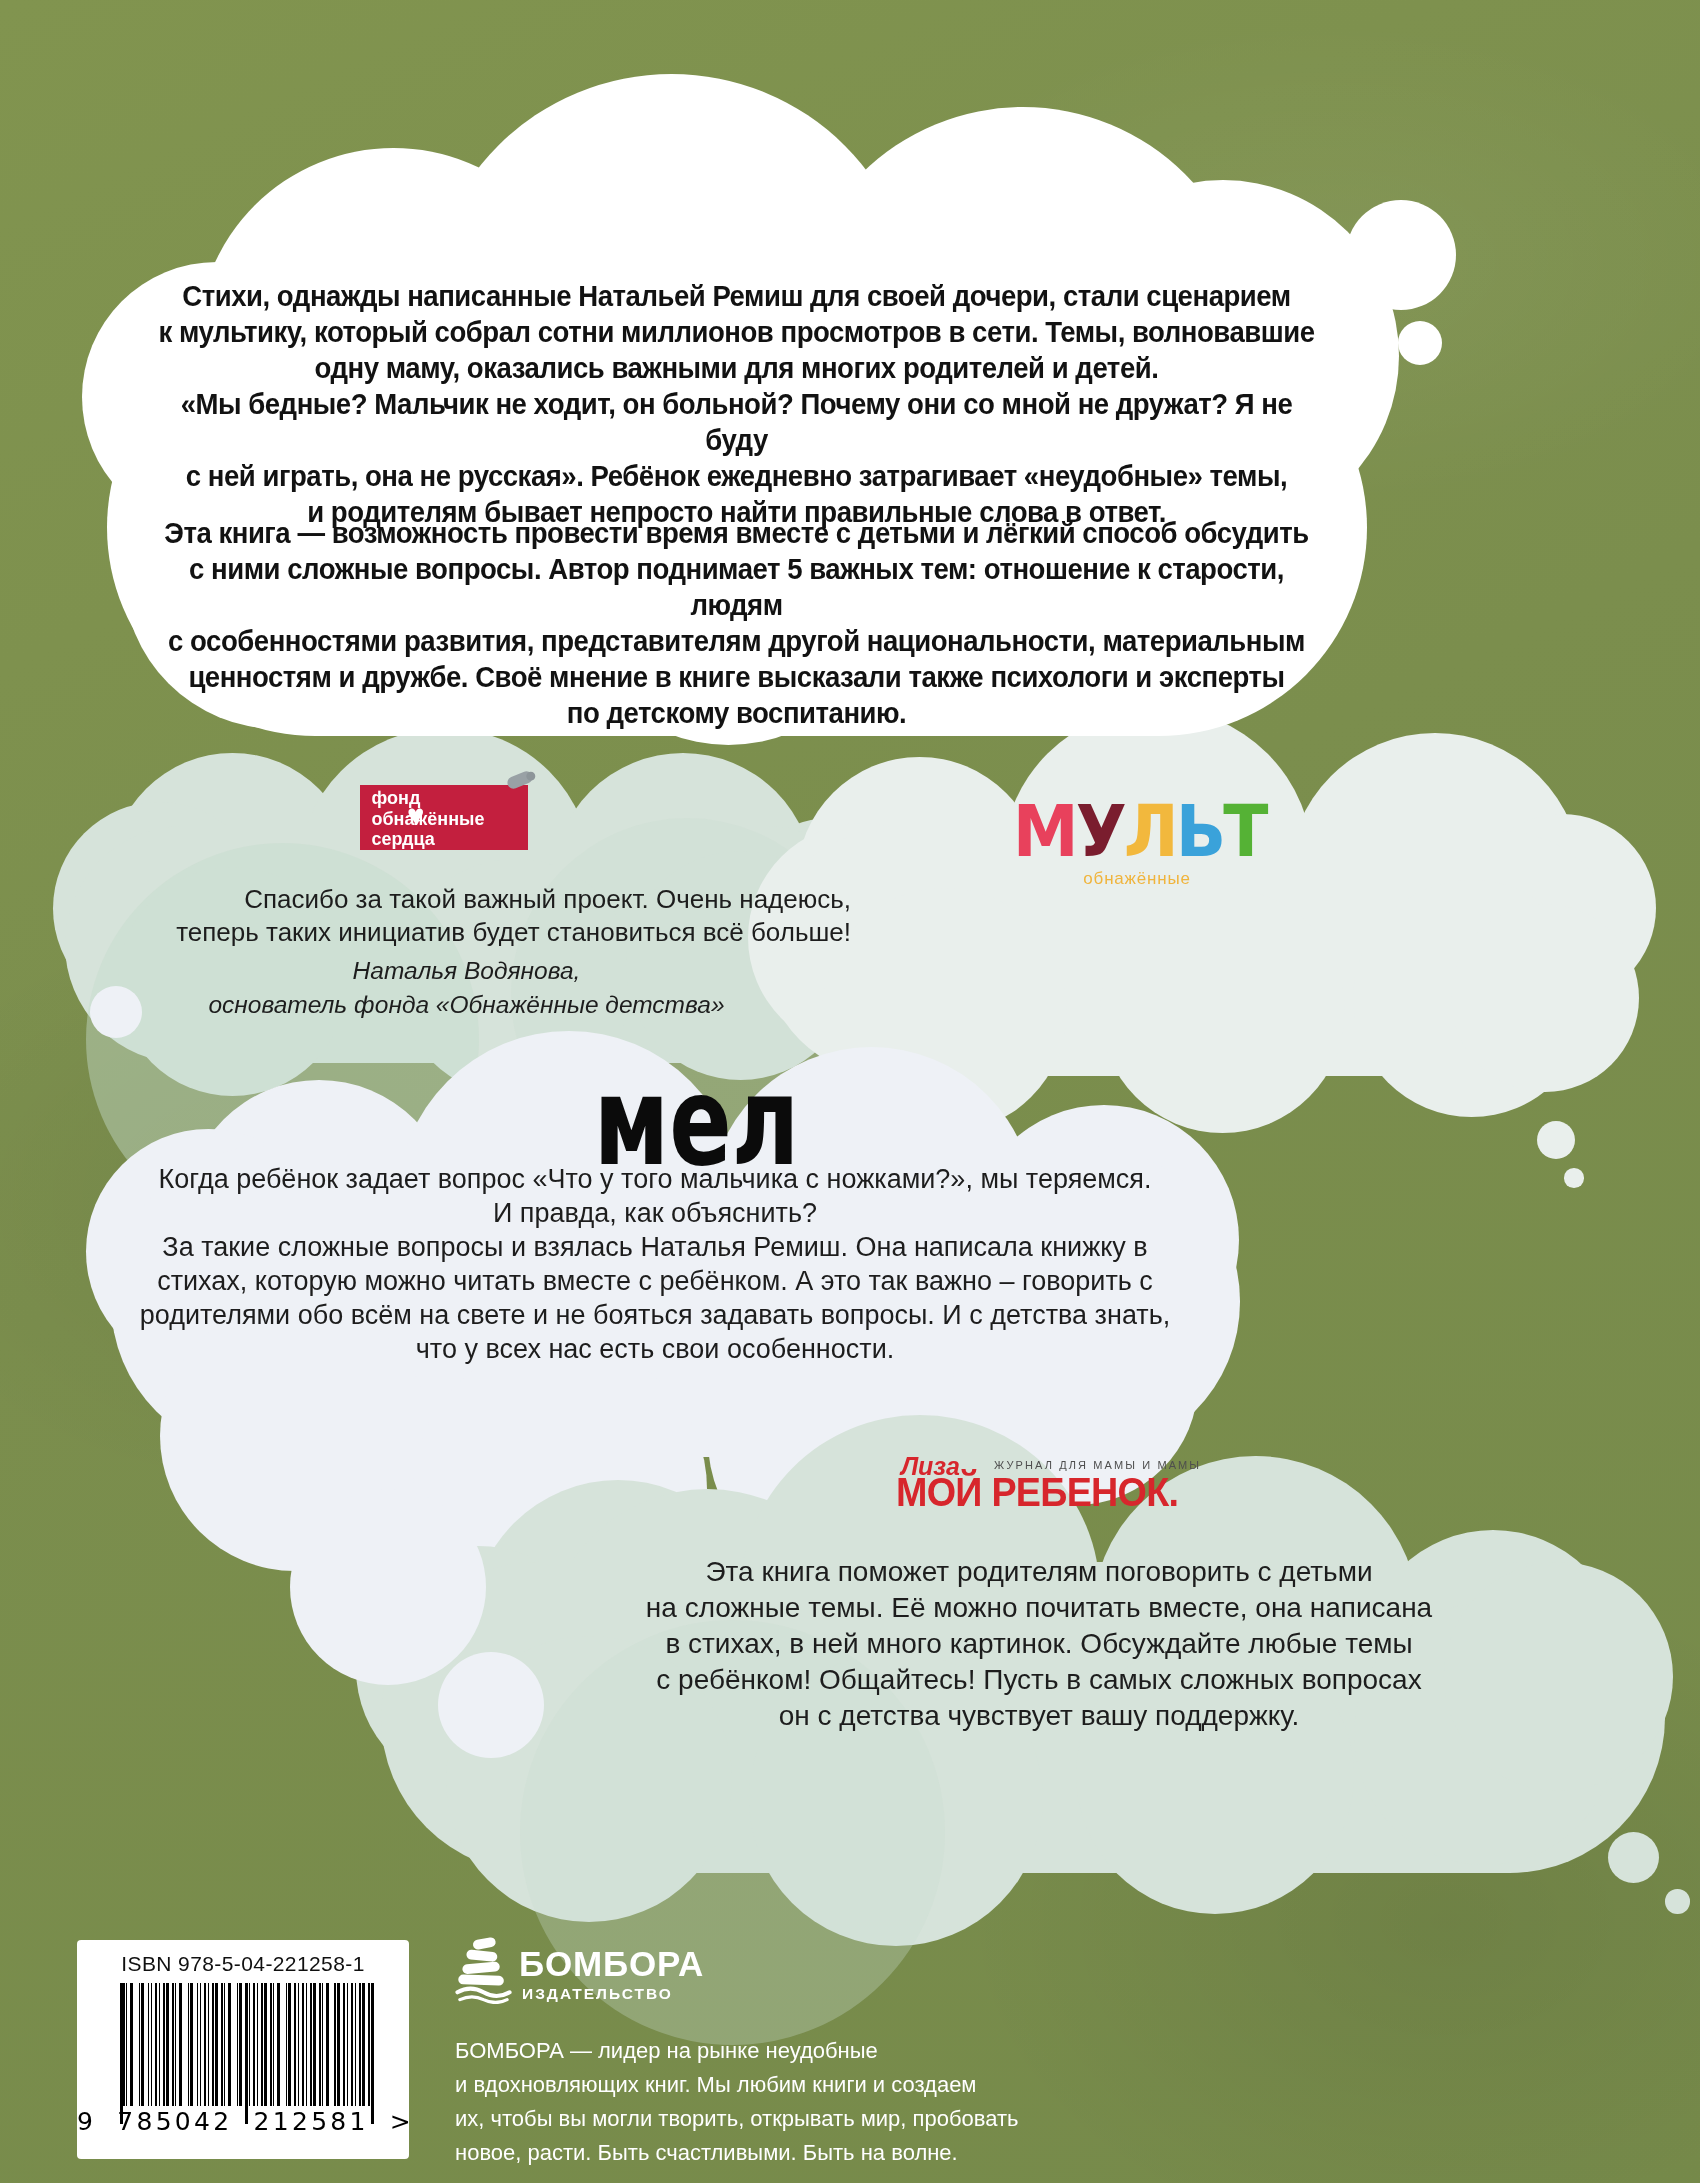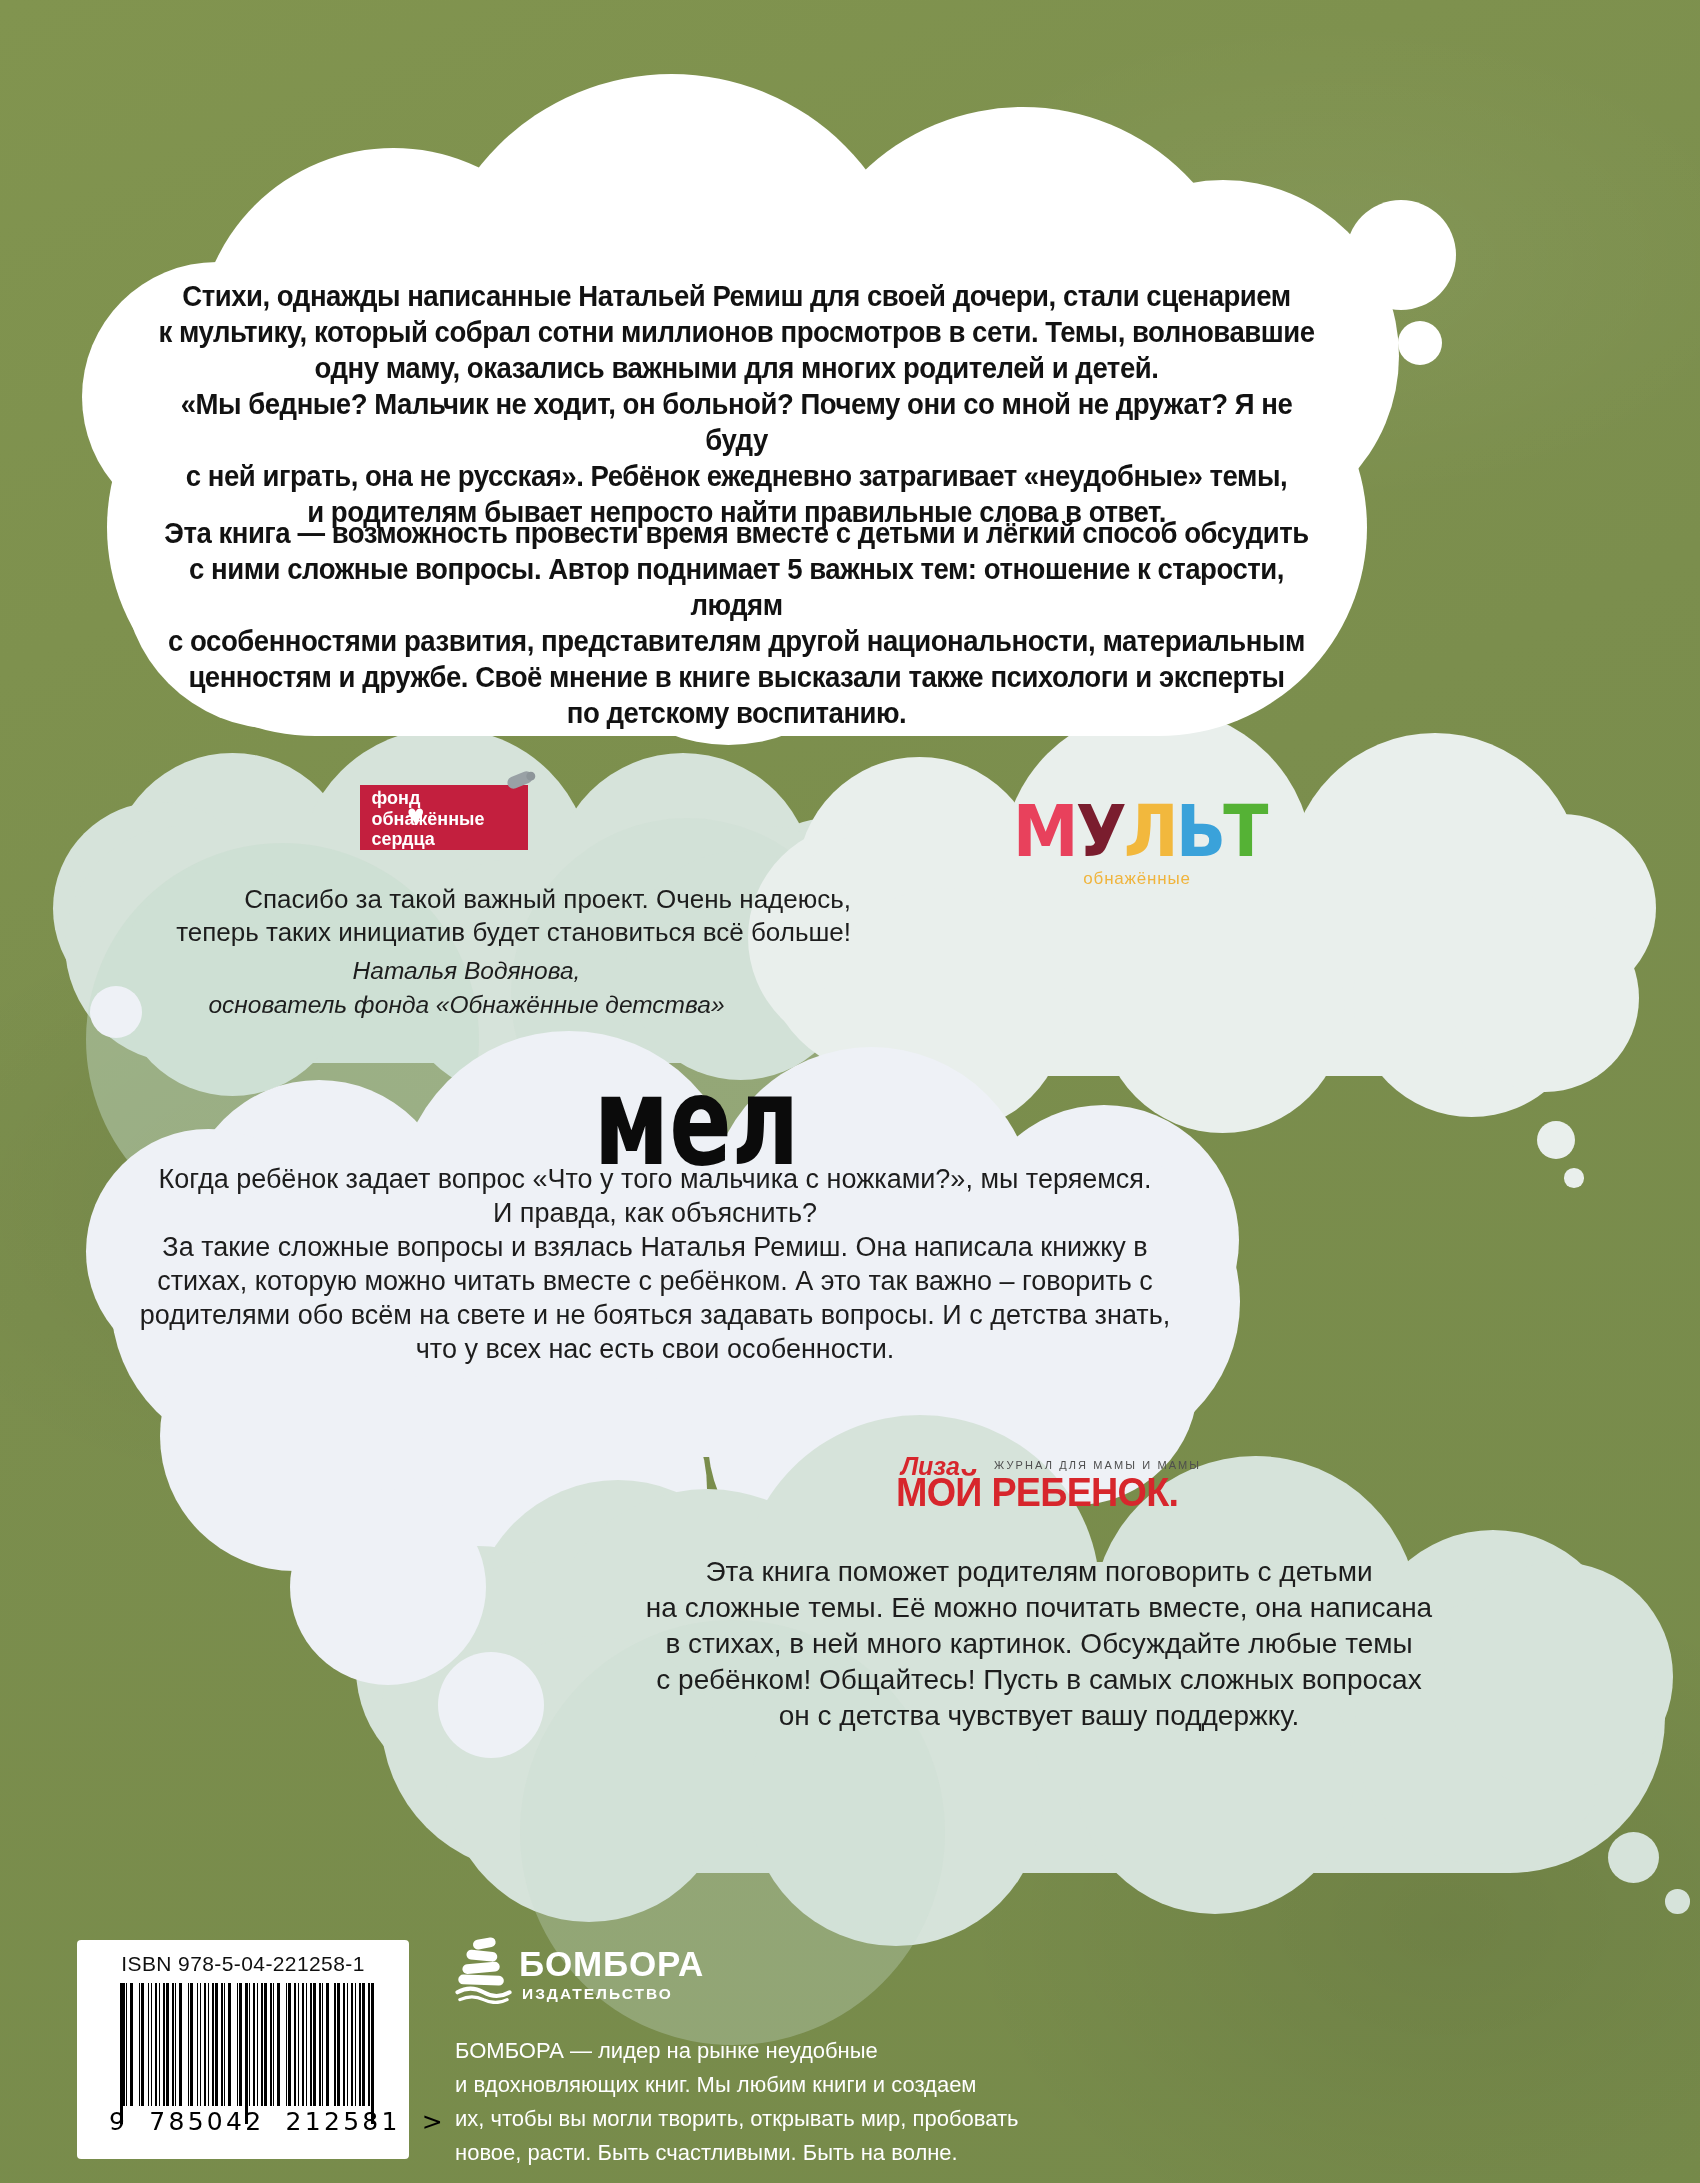--- a/index.html
+++ b/index.html
@@ -86,21 +86,21 @@
     position:absolute;left:46px;top:43px;width:247px;height:123px;
     background:repeating-linear-gradient(90deg,
       #000 0 1.6px,#fff 1.6px 3.3px,#000 3.3px 4.1px,#fff 4.1px 7.4px,
       #000 7.4px 9.8px,#fff 9.8px 11.5px,#000 11.5px 12.3px,#fff 12.3px 15.5px,
       #000 15.5px 17px,#fff 17px 18px,#000 18px 21px,#fff 21px 24.5px);
   }
   .guard{position:absolute;top:43px;width:2.5px;height:141px;background:#000;}
   .g1{left:43px;} .g2{left:168px;} .g3{left:294px;}
   .barcode-digits{
     position:absolute;left:0;top:167px;width:100%;text-align:center;color:#000;
-    font-family:"DejaVu Sans",sans-serif;font-size:25px;letter-spacing:3.3px;word-spacing:9.8px;white-space:nowrap;margin-left:32px;
+    font-family:"DejaVu Sans",sans-serif;font-size:25px;letter-spacing:3.3px;word-spacing:9.8px;white-space:nowrap;
   }
   .bombora-icon{position:absolute;left:455px;top:1935px;z-index:10;}
   .bombora-name{position:absolute;left:519px;top:1944px;z-index:10;color:#fff;font-weight:700;font-size:35px;letter-spacing:0.8px;text-align:right;}
   .bombora-sub{position:absolute;left:522px;top:1985px;z-index:10;color:#fff;font-weight:700;font-size:15.5px;letter-spacing:2px;}
   .bombora-about{
     position:absolute;left:455px;top:2034px;width:622px;z-index:10;color:#fff;
     font-size:22px;line-height:34px;text-align:left;white-space:pre-line;font-weight:400;
   }
 </style>
 </head>

